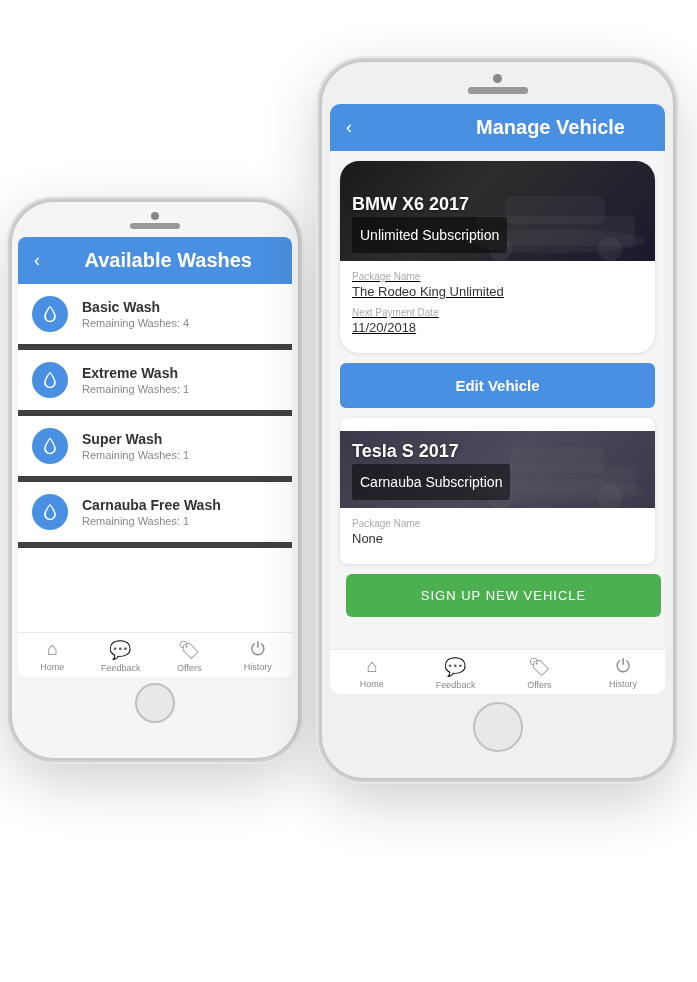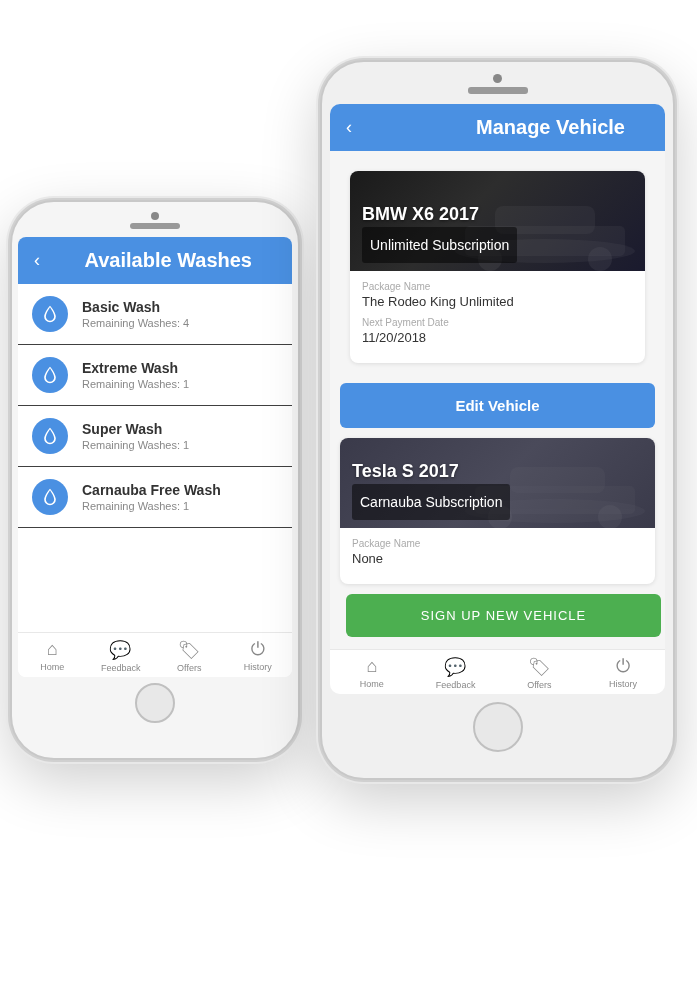--- a/index.html
+++ b/index.html
@@ -146,21 +146,21 @@
     
     .wash-list {
       flex: 1;
       overflow: hidden;
       background: #fff;
     }
     .wash-item {
       display: flex;
       align-items: center;
       padding: 12px 14px;
-      border-bottom: 1px solid #404040;
+      border-bottom: 6px solid #404040;
     }
     .wash-icon {
       width: 36px;
       height: 36px;
       background: #4A90E2;
       border-radius: 50%;
       display: flex;
       align-items: center;
       justify-content: center;
       flex-shrink: 0;
@@ -209,25 +209,26 @@
     
     .manage-screen {
       flex: 1;
       overflow: hidden;
       background: #f5f5f5;
       display: flex;
       flex-direction: column;
     }
 
     .vehicle-card {
-      margin: 20px;
+      margin: 10px;
       background: #fff;
-      border-radius: 8px;
+      border-radius: 19px;
       overflow: hidden;
       box-shadow: 0 1px 4px rgba(0,0,0,0.1);
+      text-decoration: underline;
     }
 
     .vehicle-image-area {
       position: relative;
       height: 100px;
       background: linear-gradient(135deg, #1a1a2e 0%, #16213e 50%, #0f3460 100%);
       overflow: hidden;
       display: flex;
       align-items: flex-end;
     }
@@ -451,21 +452,21 @@
             <div class="detail-label">Package Name</div>
             <div class="detail-value">The Rodeo King Unlimited</div>
             <div class="detail-label">Next Payment Date</div>
             <div class="detail-value">11/20/2018</div>
           </div>
         </div>
 
         <button class="edit-vehicle-btn">Edit Vehicle</button>
 
         <div class="vehicle-card-2">
-          <div class="vehicle-image-area vehicle-image-tesla" style="height:90px;">
+          <div class="vehicle-image-area vehicle-image-tesla" style="height:77px;margin-top:13px;">
 
             <svg class="car-silhouette" width="200" height="75" viewBox="0 0 200 75">
               <ellipse cx="100" cy="58" rx="90" ry="12" fill="rgba(200,200,200,0.1)"></ellipse>
               <rect x="20" y="33" width="160" height="28" rx="5" fill="rgba(200,200,200,0.1)"></rect>
               <rect x="55" y="14" width="95" height="26" rx="8" fill="rgba(200,200,200,0.1)"></rect>
               <circle cx="45" cy="64" r="12" fill="rgba(200,200,200,0.15)"></circle>
               <circle cx="155" cy="64" r="12" fill="rgba(200,200,200,0.15)"></circle>
             </svg>
             <div class="vehicle-title-overlay">
               <div class="vehicle-name">Tesla S 2017</div>

